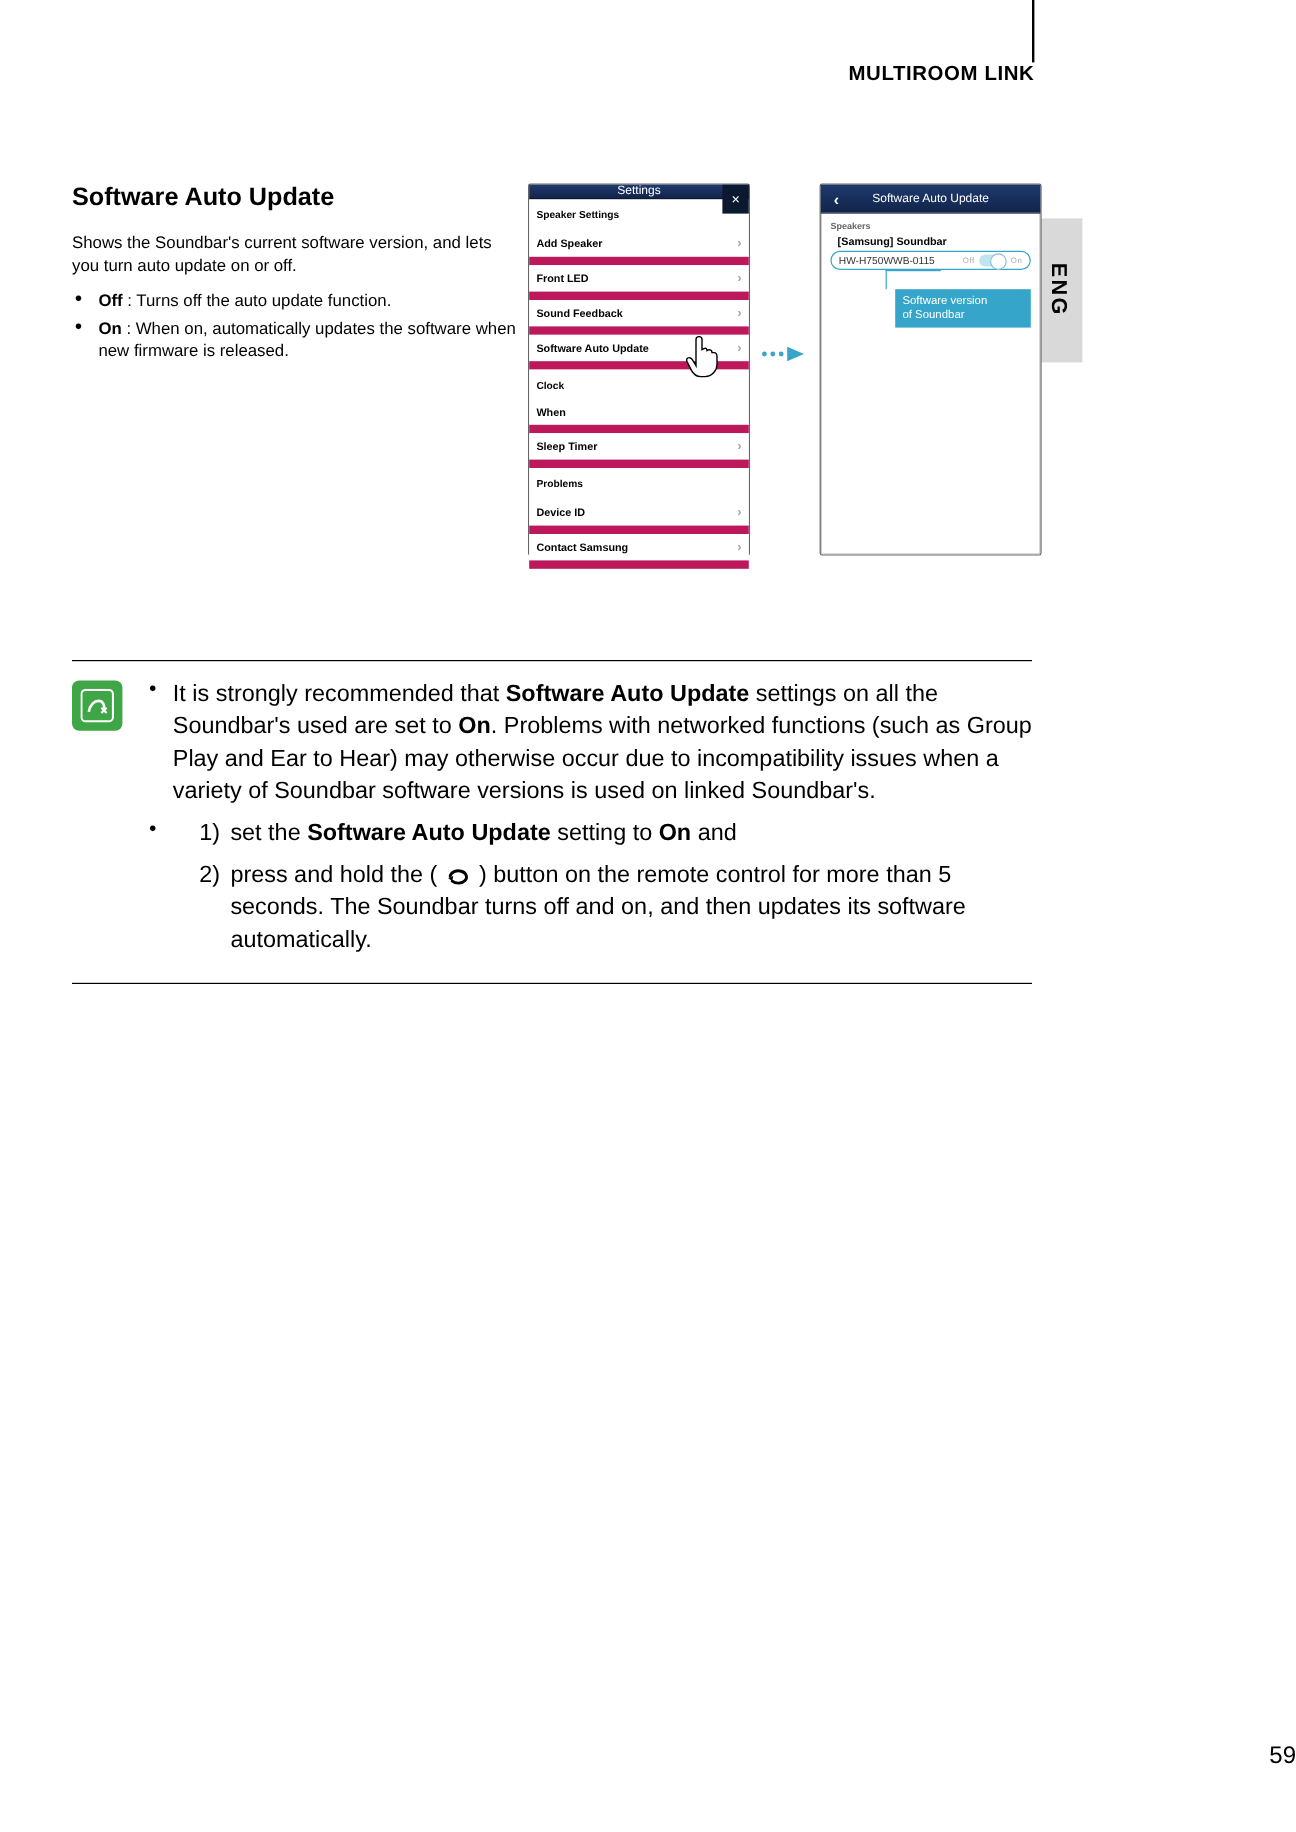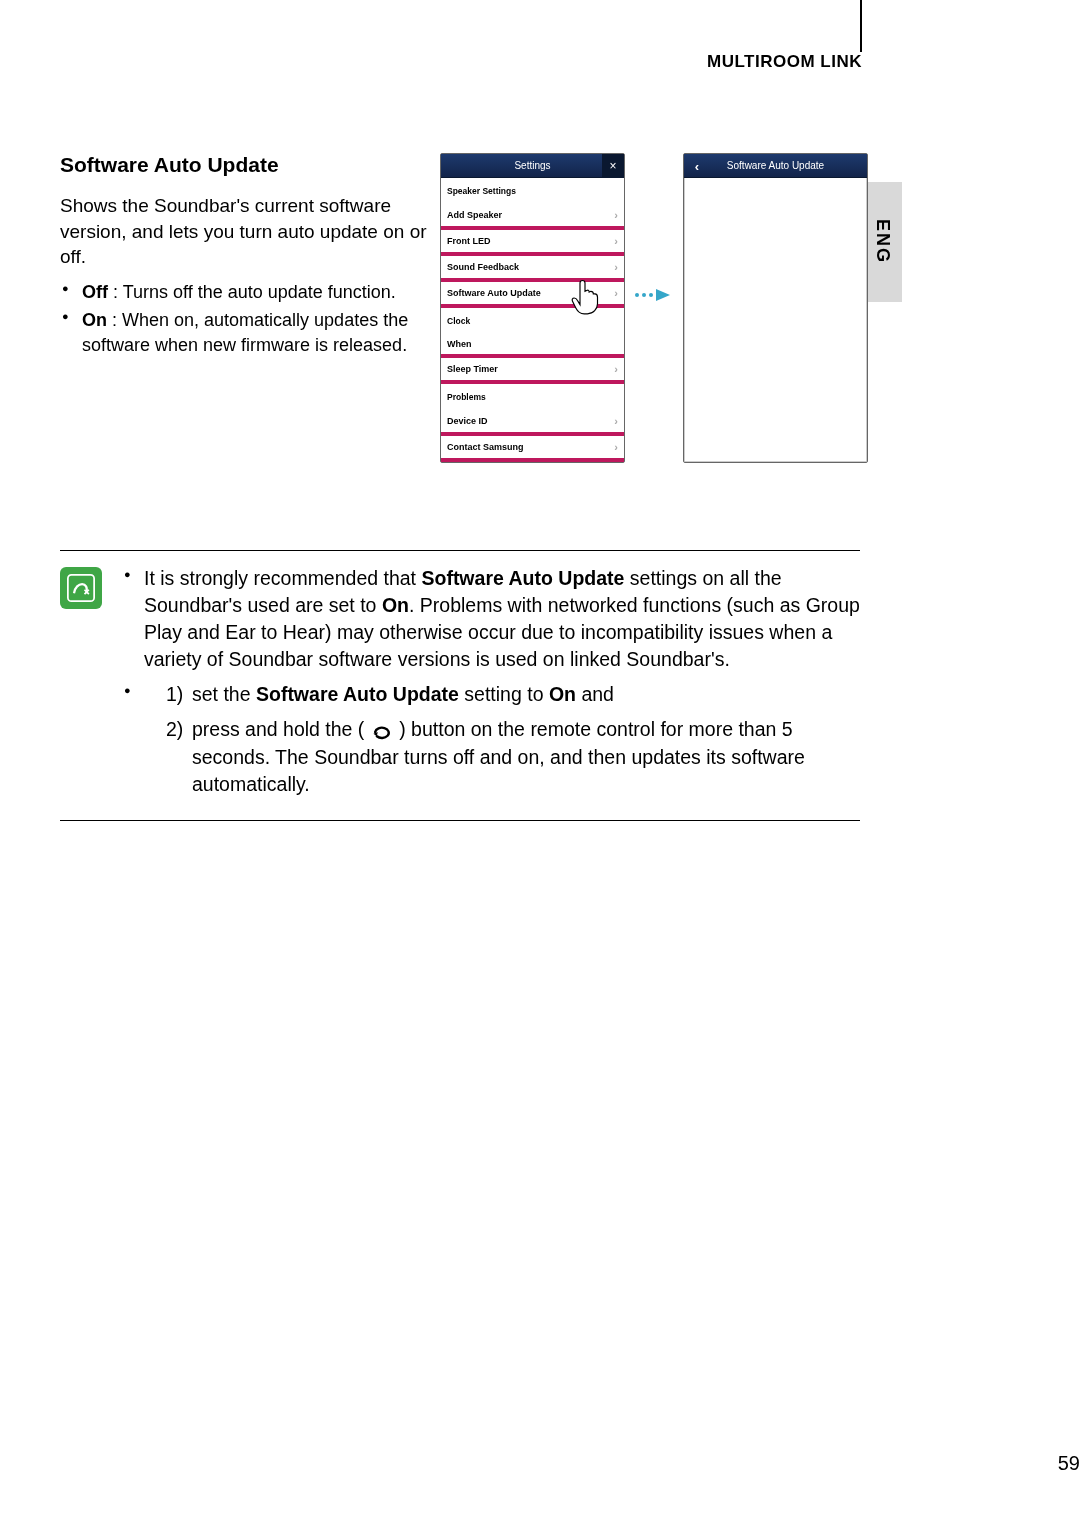--- a/index.html
+++ b/index.html
@@ -52,25 +52,25 @@
     position: absolute;
     left: 60px;
     top: 153px;
     width: 800px;
   }
   .section-title {
     font-size: 21px;
     font-weight: bold;
     margin-bottom: 16px;
   }
-  .desc { font-size: 19px; line-height: 1.35; max-width: 370px; }
+  .desc { font-size: 14px; line-height: 1.35; max-width: 370px; }
   .bullets { margin-top: 10px; }
   .bullets li {
     list-style: none; position: relative;
-    padding-left: 22px; font-size: 18px; line-height: 1.35;
+    padding-left: 22px; font-size: 14px; line-height: 1.35;
     margin-bottom: 4px; max-width: 370px;
   }
   .bullets li::before {
     content: "●"; position: absolute; left: 2px; top: 1px; font-size: 11px;
   }
   .bullets b { font-weight: bold; }
 
   .screens-row {
     position: absolute; left: 440px; top: 153px;
     display: flex; align-items: flex-start; gap: 8px;
@@ -86,21 +86,21 @@
     height: 24px; background: linear-gradient(180deg,#1e3a6e,#12244a);
     color: #fff; display: flex; align-items: center; justify-content: center;
     position: relative; font-size: 10px; border-bottom: 1px solid #0a1830;
   }
   .device-h .close { position: absolute; right: 0; top: 0; width: 22px; height: 24px;
     background: #0a1830; color: #fff; display:flex;align-items:center;justify-content:center;
     font-size: 12px; }
   .device-h .back { position: absolute; left: 4px; top: 0; width: 18px; height: 24px;
     color:#fff; display:flex;align-items:center;justify-content:center; font-size:13px; font-weight:bold; }
   .section-h { padding: 8px 6px; font-weight: bold; font-size: 8.5px; background:#fff; }
-  .row { padding: 5px 6px; border-bottom: 4px solid #be185d; display:flex; justify-content:space-between;
+  .row { padding: 5px 6px; border-bottom: 7px solid #be185d; display:flex; justify-content:space-between;
          align-items:center; font-size: 9px; font-weight: bold; background:#fff; }
   .row .arr { color:#aaa; font-size:11px; }
   .hand { position:absolute; width:34px; height:40px; }
   .hand svg { width:100%; height:100%; }
   .device-wrap { position: relative; }
   .arrow-between {
     width: 42px; display:flex; align-items:center; justify-content:center;
     height: 24px; margin-top: 130px;
   }
   .arrow-between svg { width: 40px; height: 16px; }
@@ -230,20 +230,37 @@
         <circle cx="17" cy="8" r="2" fill="#35a6c9"></circle>
         <path d="M22 2 L36 8 L22 14 Z" fill="#35a6c9"></path>
       </svg>
   </div>
 
   <div class="device">
     <div class="device-h">
       <div class="back">‹</div>
       <span>Software Auto Update</span>
     </div>
+    <div class="sau-body">
+      <div class="sau-label">Speakers</div>
+      <div class="sau-item">[Samsung] Soundbar</div>
+      <div class="sau-version">
+        <span>HW-H750WWB-0115</span>
+        <span style="display:flex;align-items:center;gap:4px;">
+          <span class="toggle-labels">Off</span>
+          <span class="toggle"></span>
+          <span class="toggle-labels">On</span>
+        </span>
+      </div>
+      <div class="callout-line"></div>
+      <div class="callout">
+        <div>Software version</div>
+        <div>of Soundbar</div>
+      </div>
+    </div>
   </div>
 </div>
 
 <div class="note-box">
   <div class="note-icon">
     <svg viewBox="0 0 32 32">
         <rect x="1" y="1" width="30" height="30" rx="4" fill="none" stroke="#fff" stroke-width="2"></rect>
         <path d="M8 22 C10 8, 26 8, 22 22" fill="none" stroke="#fff" stroke-width="2.5"></path>
         <path d="M20 18 L25 23 M25 18 L20 23" stroke="#fff" stroke-width="2"></path>
       </svg>

